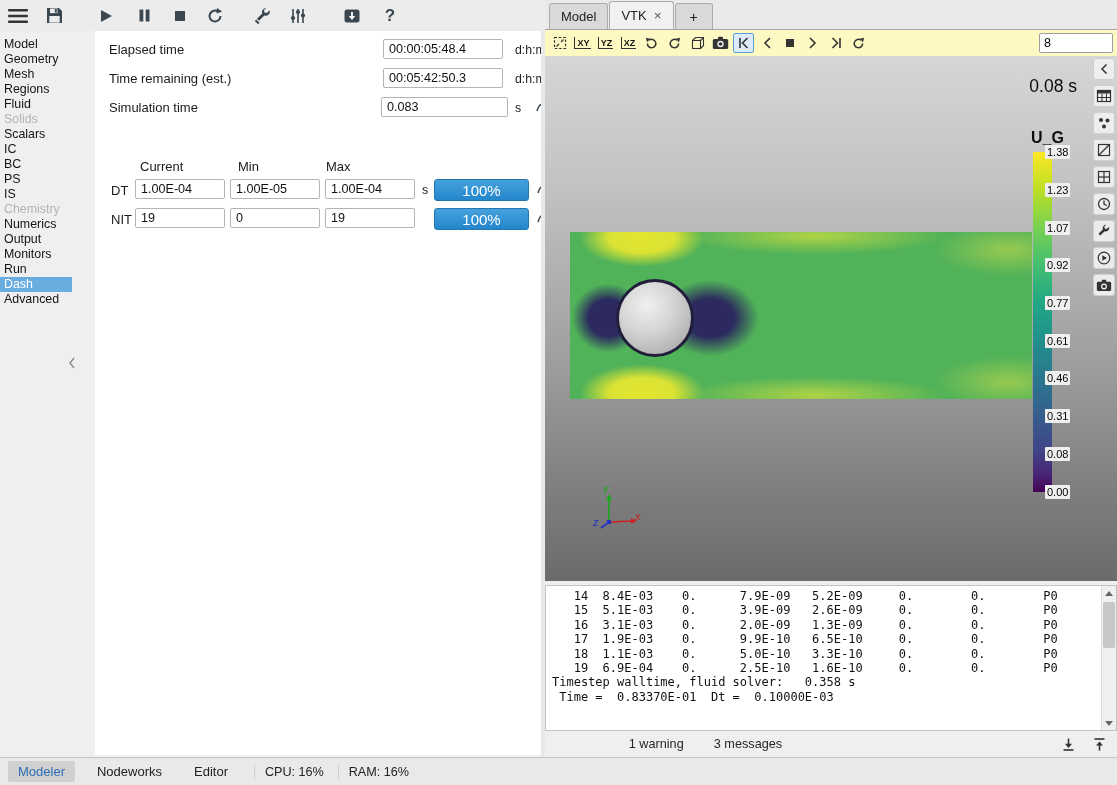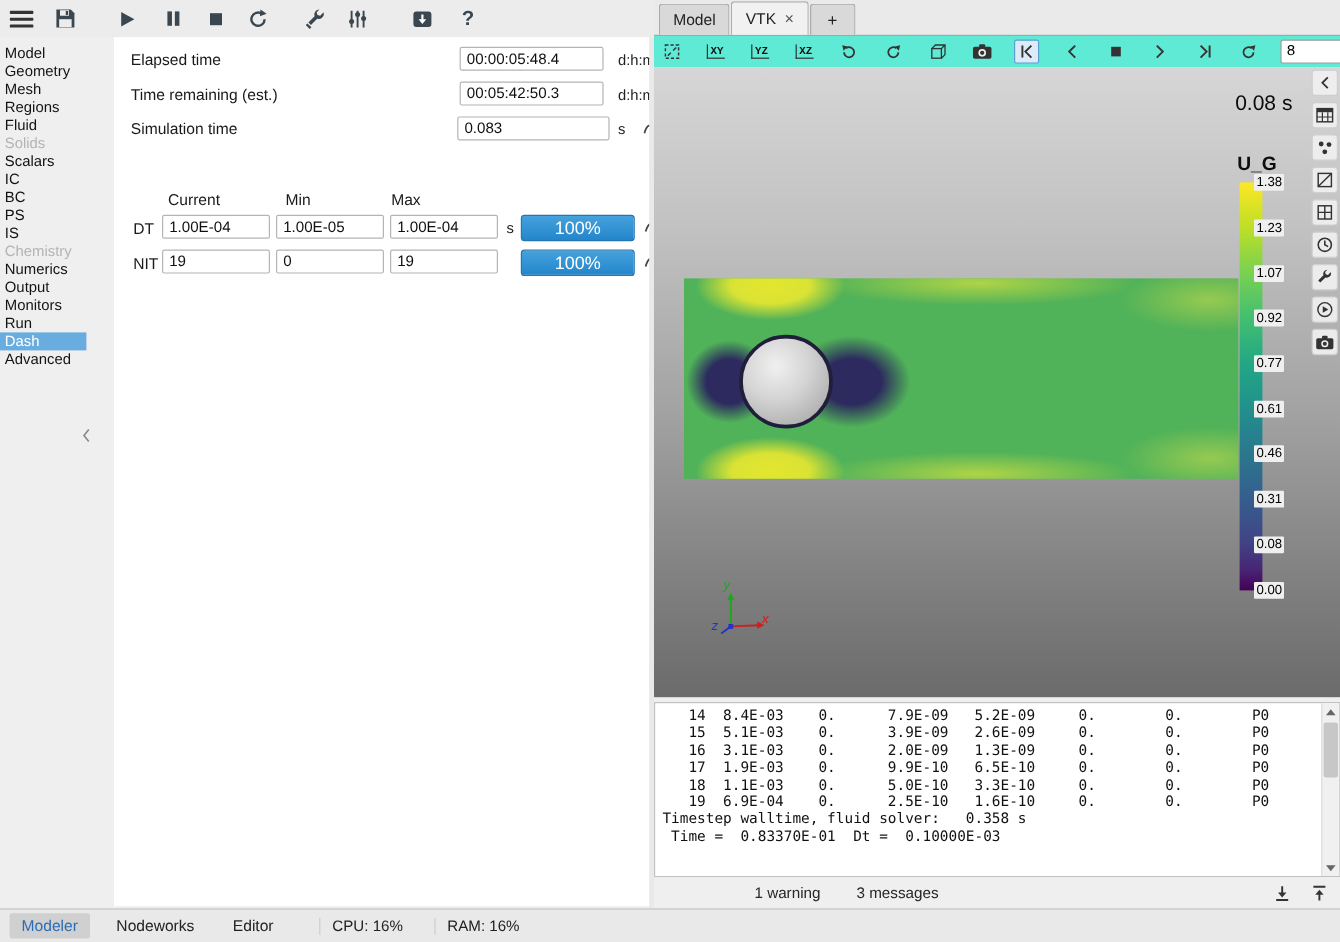--- a/index.html
+++ b/index.html
@@ -42,21 +42,21 @@
   .v-splitter { position:absolute; left:541px; top:31px; width:4px; height:726px; background:#e9e9e9; }
 
   
   .right-region { position:absolute; left:545px; top:0; width:572px; height:757px; background:#efefef; }
   .tabbar { position:absolute; left:0; top:0; right:0; height:30px; background:#eaeaea; border-bottom:1px solid #a5a5a5; display:flex; align-items:flex-end; padding-left:4px; }
   .tab { height:26px; background:#d9d9d9; border:1px solid #ababab; border-bottom:none; border-radius:3px 3px 0 0; padding:0 11px; margin-right:1px; display:flex; align-items:center; gap:7px; font-size:13px; color:#222; }
   .tab.active { background:#f1f1f1; height:28px; }
   .tab-close { font-size:13.5px; color:#555; line-height:1; }
   .tab.add { padding:0 14px; font-size:14px; }
 
-  .vtkbar { position:absolute; left:0; top:30px; right:0; height:26px; display:flex; align-items:center; gap:16px; padding:0 4px; background:#5eead4;font-family:Liberation Mono, monospace; }
+  .vtkbar { position:absolute; left:0; top:30px; right:0; height:26px; display:flex; align-items:center; gap:2px; padding:0 4px; background:#fef9c3; }
   .vbtn { min-width:21px; height:20px; display:flex; align-items:center; justify-content:center; border-radius:2px; color:#222; }
   .vbtn.boxed { border:1px solid #5a9fd4; background:#ddebf8; }
   .plane { font-size:9px; font-weight:bold; border-left:1px solid #333; border-bottom:1px solid #333; padding:0 1px 0 2px; height:12px; line-height:12px; color:#111; }
   .frame-box { margin-left:auto; width:74px; }
   .frame-box input { border:1px solid #9d9d9d; border-radius:2px; width:74px; height:20px; padding:0 4px; font-size:12.5px; font-family:inherit; background:#fff; }
 
   .viewport { position:absolute; left:0; top:56px; right:0; height:525px; overflow:hidden;
     background:linear-gradient(180deg,#d6d6d6 0%,#c2c2c2 25%,#a2a2a2 55%,#828282 80%,#6b6b6b 100%); }
   .time-label { position:absolute; right:40px; top:20px; font-size:17.5px; color:#0a0a0a; }
 
@@ -101,21 +101,21 @@
   .msgbar { position:absolute; left:0; top:731px; right:0; height:26px; display:flex; align-items:center; padding:0 10px; gap:30px; background:#efefef; font-size:12.7px; }
   .msg-errors { color:#0f172a;margin-top:48px; }
   .msg-warn, .msg-msgs { color:#262626; }
   .msg-icons { margin-left:auto; display:flex; gap:16px; align-items:center; }
 
   
   .statusbar { position:absolute; left:0; top:757px; width:1117px; height:28px; background:#e9e9e9; border-top:1px solid #c4c4c4; display:flex; align-items:center; padding:0 8px; }
   .mode { padding:3px 10px; margin-right:12px; font-size:13px; color:#222; border-radius:2px; }
   .mode.active { background:#d0d0d0; color:#2a6db5; }
   .run-box { margin-left:auto; background:#fff; border:1px solid #a8a8a8; border-radius:2px; padding:2px 6px; font-size:12.4px; color:#111; white-space:nowrap; }
-  .stat { padding:0 10px; margin-left:16px; border-left:1px solid #cdcdcd; font-size:12.6px; color:#222; white-space:nowrap; }
+  .stat { padding:0 10px; margin-left:4px; border-left:1px solid #cdcdcd; font-size:12.6px; color:#222; white-space:nowrap; }
 
   svg { display:block; }
 </style>
 </head>
 <body>
 
 <div class="app">
 
   <div class="left-region">
 

